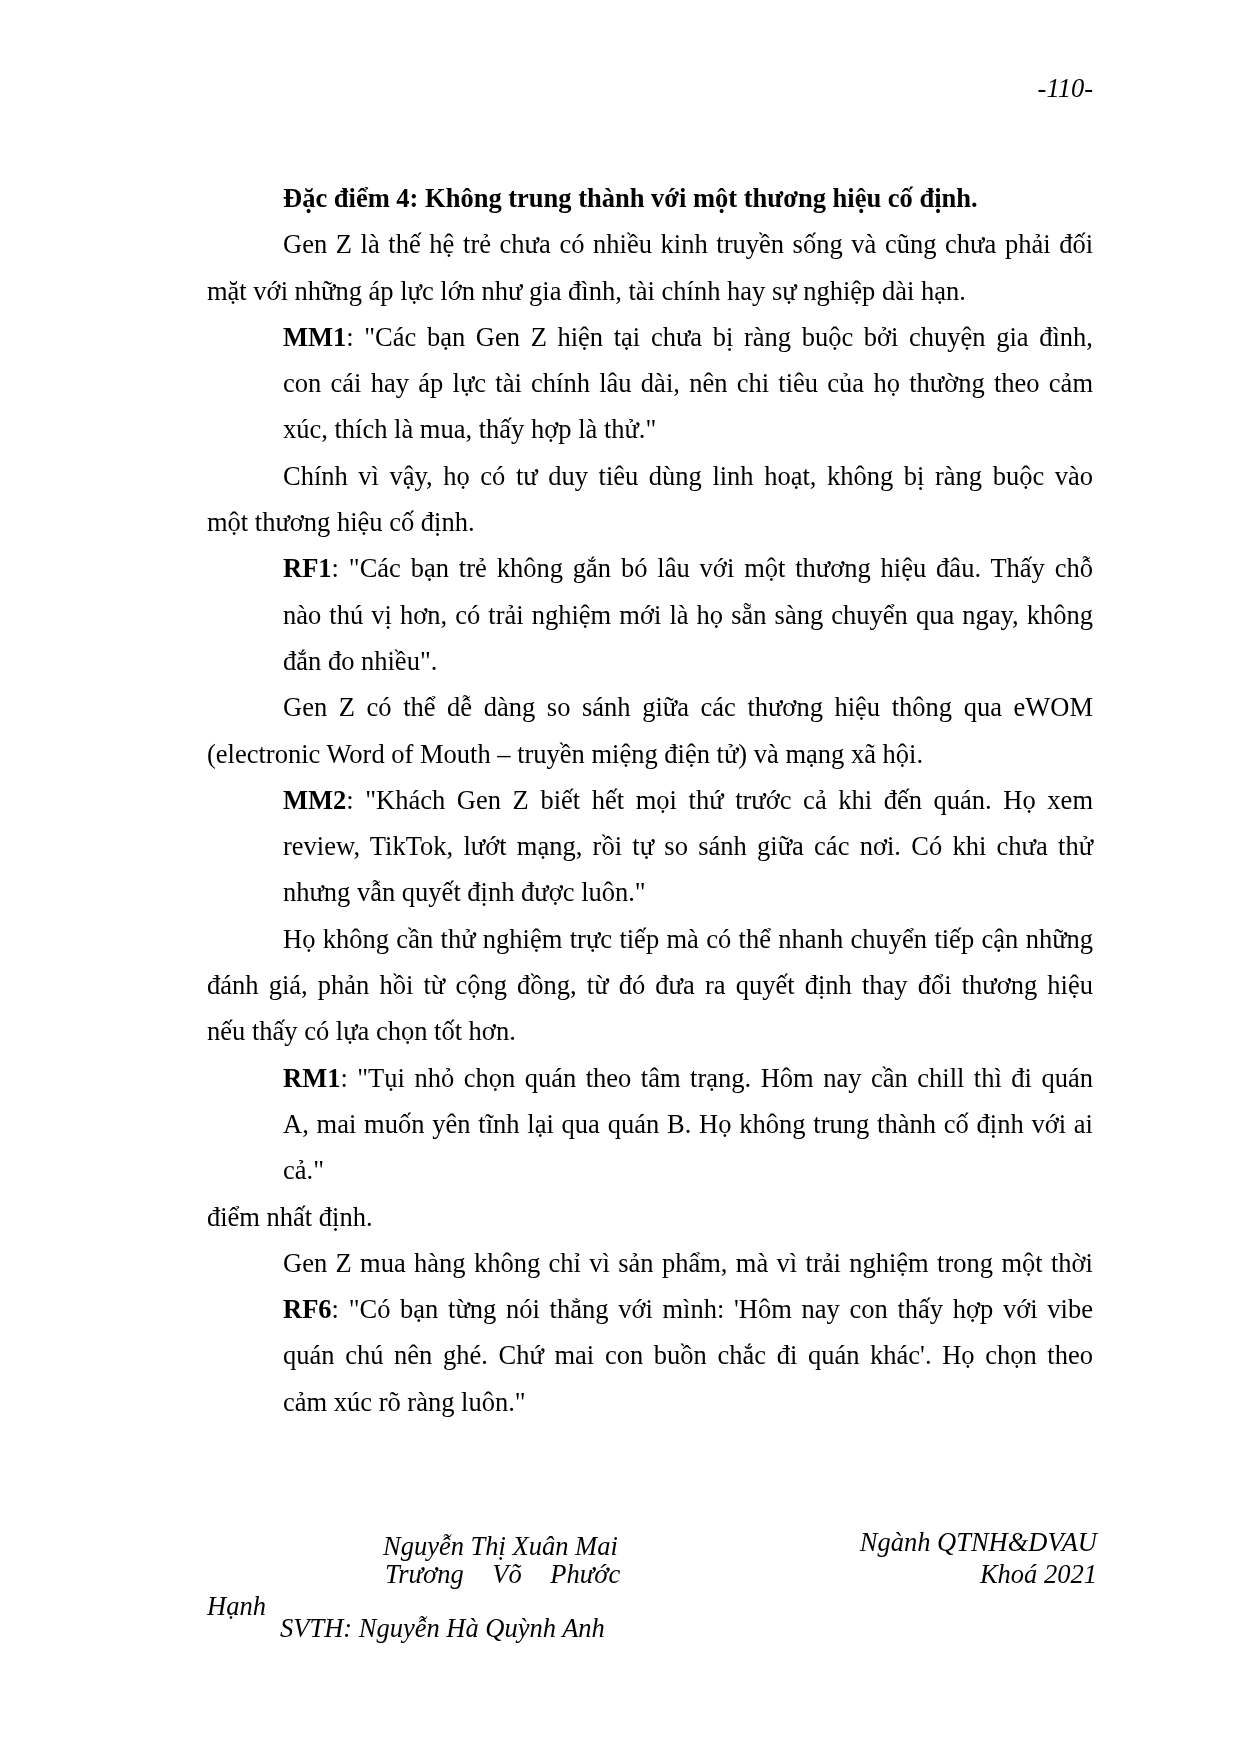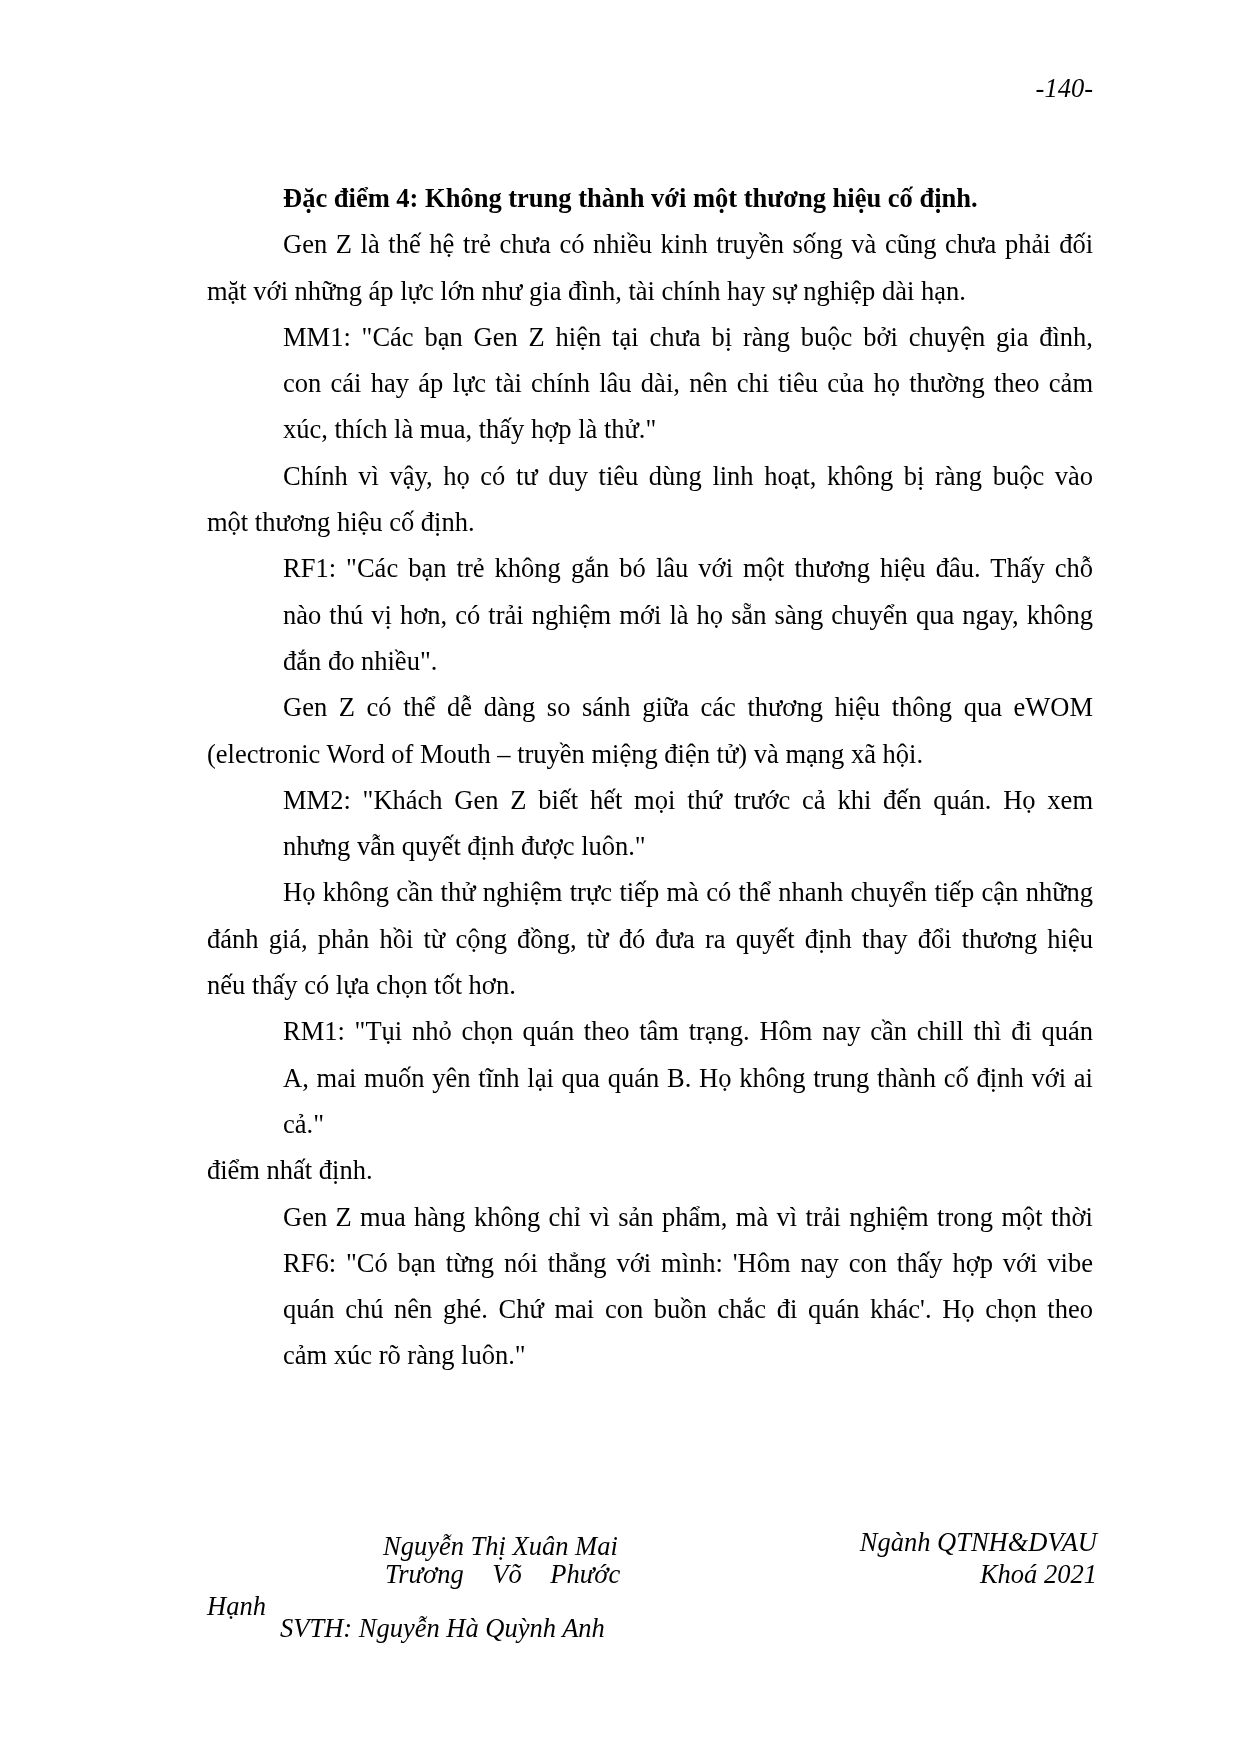--- a/index.html
+++ b/index.html
@@ -35,41 +35,41 @@
     line-height: 46.3px;
     margin-top: 28px;
   }
   .line { min-height: 46.3px; }
   .line.ind { padding-left: 76px; }
   .line.just {
     text-align: justify;
     text-align-last: justify;
   }
   .heading { font-weight: bold; }
-  .q-label { font-weight: normal; }
+  .q-label { font-weight: bold; }
   .footer-item {
     position: absolute;
     font-style: italic;
     font-size: 26.5px;
     line-height: 32px;
     white-space: nowrap;
   }
   .f-svth   { left: 280px; top: 1612px; }
   .f-name2  { left: 385px; top: 1558px; word-spacing: 22px; }
   .f-hanh   { left: 207px; top: 1590px; text-align: center; }
   .f-name3  { left: 383px; top: 1530px; }
   .f-major  { left: 207px; top: 1526px; width: 890px; text-align: right; }
   .f-cohort { left: 207px; top: 1558px; width: 890px; text-align: right; }
 </style>
 </head>
 <body>
 
 <div class="page">
 
-  <div class="page-number">-140-</div>
+  <div class="page-number">-110-</div>
 
   <div class="content">
     <div class="line ind heading">Đặc điểm 4: Không trung thành với một thương hiệu cố định.</div>
 
   <div class="block">
         <div class="line just ind">Gen Z là thế hệ trẻ chưa có nhiều kinh truyền sống và cũng chưa phải đối</div>
         <div class="line">mặt với những áp lực lớn như gia đình, tài chính hay sự nghiệp dài hạn.</div>
       </div>
       <div class="block">
         <div class="line just ind"><span class="q-label">MM1</span>: "Các bạn Gen Z hiện tại chưa bị ràng buộc bởi chuyện gia đình,</div>
@@ -84,20 +84,21 @@
         <div class="line just ind"><span class="q-label">RF1</span>: "Các bạn trẻ không gắn bó lâu với một thương hiệu đâu. Thấy chỗ</div>
         <div class="line just ind">nào thú vị hơn, có trải nghiệm mới là họ sẵn sàng chuyển qua ngay, không</div>
         <div class="line ind">đắn đo nhiều".</div>
       </div>
       <div class="block">
         <div class="line just ind">Gen Z có thể dễ dàng so sánh giữa các thương hiệu thông qua eWOM</div>
         <div class="line">(electronic Word of Mouth – truyền miệng điện tử) và mạng xã hội.</div>
       </div>
       <div class="block">
         <div class="line just ind"><span class="q-label">MM2</span>: "Khách Gen Z biết hết mọi thứ trước cả khi đến quán. Họ xem</div>
+        <div class="line just ind">review, TikTok, lướt mạng, rồi tự so sánh giữa các nơi. Có khi chưa thử</div>
         <div class="line ind">nhưng vẫn quyết định được luôn."</div>
       </div>
       <div class="block">
         <div class="line just ind">Họ không cần thử nghiệm trực tiếp mà có thể nhanh chuyển tiếp cận những</div>
         <div class="line just">đánh giá, phản hồi từ cộng đồng, từ đó đưa ra quyết định thay đổi thương hiệu</div>
         <div class="line">nếu thấy có lựa chọn tốt hơn.</div>
       </div>
       <div class="block">
         <div class="line just ind"><span class="q-label">RM1</span>: "Tụi nhỏ chọn quán theo tâm trạng. Hôm nay cần chill thì đi quán</div>
         <div class="line just ind">A, mai muốn yên tĩnh lại qua quán B. Họ không trung thành cố định với ai</div>

